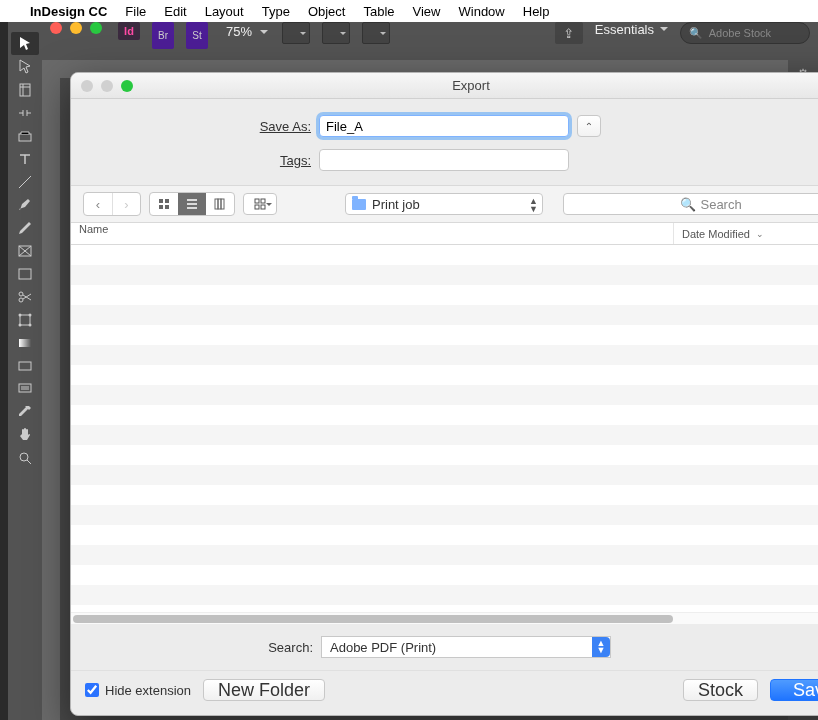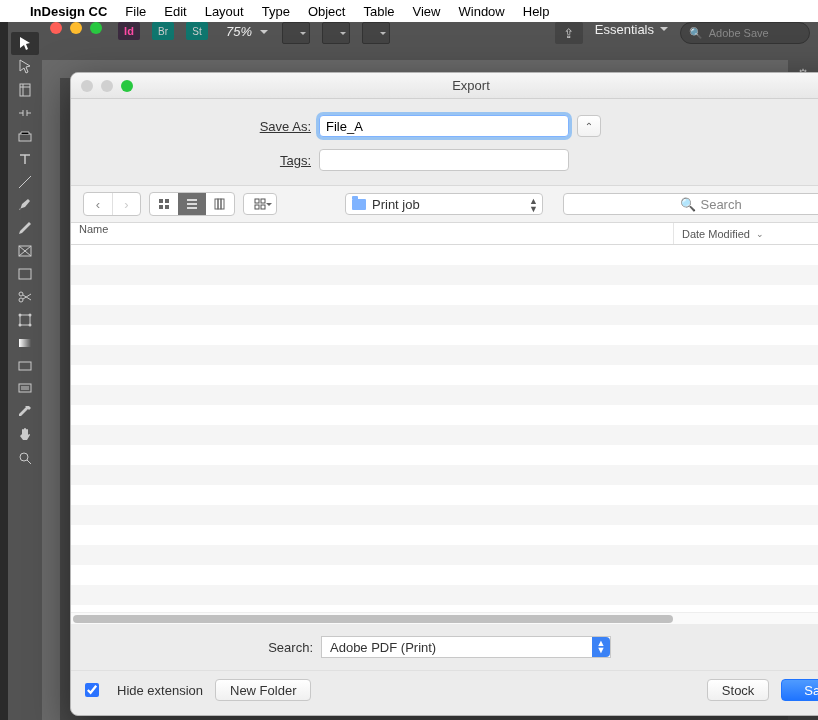--- a/index.html
+++ b/index.html
@@ -20,22 +20,22 @@
 .tooli.sel { background: #333; color: #fff; }
 .tooli svg { width: 16px; height: 16px; }
 
 .apptop { position: absolute; left: 34px; top: 0; right: 0; height: 38px; background: #535353; display: flex; align-items: flex-start; padding: 0 8px; gap: 12px; color: #ddd; font-size: 13px; }
 .traffic { display: flex; gap: 8px; margin-right: 4px; }
 .tdot { width: 12px; height: 12px; border-radius: 50%; }
 .tred { background: #ff5f57; }
 .tyel { background: #febc2e; }
 .tgrn { background: #28c840; }
 .idlogo { width: 22px; height: 18px; background: #3b2a3f; color: #ff4aa5; font-size: 11px; font-weight: bold; display: flex; align-items: center; justify-content: center; border-radius: 2px; }
-.brst { width: 22px; height: 18px; background: #0f766e; font-size: 10px; color: #ccc; display: flex; align-items: center; justify-content: center; border-radius: 2px; }
-.zoom { padding: 2px 18px 2px 6px; color: #eee; position: relative; font-style: italic; }
+.brst { width: 22px; height: 27px; background: #4c1d95; font-size: 10px; color: #ccc; display: flex; align-items: center; justify-content: center; border-radius: 2px; }
+.zoom { padding: 2px 18px 2px 6px; color: #eee; position: relative; }
 .zoom:after { content: ""; position: absolute; right: 2px; top: 8px; border: 4px solid transparent; border-top-color: #ccc; }
 .viewbtn { width: 28px; height: 22px; background: #444; border: 1px solid #333; border-radius: 2px; position: relative; }
 .viewbtn:after { content: ""; position: absolute; right: 3px; top: 9px; border: 3px solid transparent; border-top-color: #bbb; }
 .spacer { flex: 1; }
 .syncbtn { width: 28px; height: 22px; background: #444; border-radius: 2px; display:flex;align-items:center;justify-content:center;color:#ccc; }
 .essentials { display: flex; align-items: center; gap: 6px; color: #eee; font-size: 13px; }
 .essentials:after { content: ""; border: 4px solid transparent; border-top-color: #ccc; margin-top: 3px; }
 .stockbox { width: 130px; height: 22px; background: #444; border: 1px solid #333; border-radius: 11px; display: flex; align-items: center; padding: 0 8px; gap: 6px; color: #888; font-size: 11px; }
 
 .canvwrap { position: absolute; left: 34px; top: 38px; right: 30px; bottom: 0; background: #4a4a4a; }
@@ -90,23 +90,23 @@
 
 .hscroll { height: 12px; background: #fafafa; position: relative; border-top: 1px solid #eee;}
 .hscroll .thumb { position: absolute; left: 2px; top: 2px; height: 8px; width: 600px; background: #c0c0c0; border-radius: 4px; }
 
 .dfmt { display: flex; align-items: center; padding: 12px 20px; gap: 8px; }
 .dfmt label { width: 222px; text-align: right; font-size: 13px; color: #333; }
 .fmtsel { width: 290px; height: 22px; border: 1px solid #c8c8c8; border-radius: 0; background: #fff; display: flex; align-items: center; padding: 0 8px; font-size: 13px; color: #333; position: relative; }
 .fmtsel .updn2 { position: absolute; right: 0; top: 0; bottom: 0; width: 18px; background: #3b82f6; border-radius: 0 4px 4px 0; display: flex; align-items: center; justify-content: center; color: #fff; font-size: 9px; line-height: 7px; }
 
 .dfoot { display: flex; align-items: center; padding: 8px 14px 14px; gap: 12px; border-top: 1px solid #e0e0e0; }
-.chk { display: flex; align-items: center; gap: 18px; font-size: 13px; color: #333; }
+.chk { display: flex; align-items: center; gap: 6px; font-size: 13px; color: #333; }
 .chk input { width: 14px; height: 14px; accent-color: #2b73ff; }
-.btn { height: 22px; padding: 0 14px; border: 1px solid #c8c8c8; border-radius: 4px; background: linear-gradient(#fff,#f0f0f0); font-size: 13px; color: #333; display: flex; align-items: center; }
+.btn { height: 22px; padding: 0 14px; border: 1px solid #c8c8c8; border-radius: 4px; background: linear-gradient(#fff,#f0f0f0); font-size: 18px; color: #333; display: flex; align-items: center; }
 .btn.primary { background: linear-gradient(#4f9bff,#1f74ff); color: #fff; border-color: #1f74ff; padding: 0 22px; }
 </style>
 </head>
 <body>
 
 <div class="menubar">
   <span class="apple"></span>
   <span class="appname">InDesign CC</span>
   <span>File</span>
   <span>Edit</span>
@@ -251,21 +251,21 @@
     <div class="viewbtn"></div>
     <div class="viewbtn"></div>
     <div class="viewbtn"></div>
     <div class="spacer"></div>
     <div class="syncbtn">⇪</div>
     <div class="essentials">
         <span>Essentials</span>
       </div>
     <div class="stockbox">
       <span>🔍</span>
-      <span>Adobe Save</span>
+      <span>Adobe Stock</span>
     </div>
   </div>
 
   <div class="canvwrap">
     <div class="rulerh"></div>
     <div class="rulerv"></div>
   </div>
 
   <div class="panelcol">
     <div class="gear">⚙</div>

